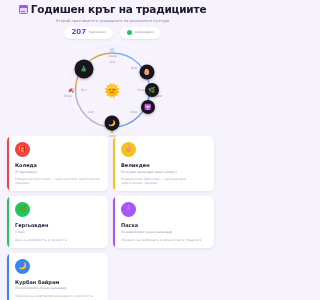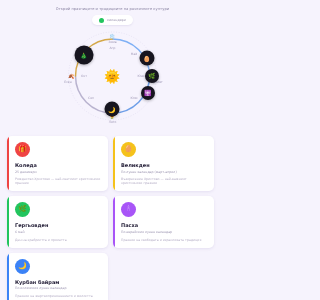--- a/index.html
+++ b/index.html
@@ -115,23 +115,31 @@
     margin-top:2.5px; font-size:3.2px; color:#9b94b0; line-height:1.2;
   }
   .card-desc {
     margin-top:3px; font-size:3.2px; color:#b3acc4; line-height:1.25;
   }
 </style>
 </head>
 <body>
 
 <div class="header">
+  <div class="title-row">
+    <span class="cal-icon"></span>
+    <span class="page-title">Годишен кръг на традициите</span>
+  </div>
   <div class="subtitle">Открий празниците и традициите на различните култури</div>
 
   <div class="stats">
+    <div class="chip">
+      <span class="chip-num">207</span>
+      <span class="chip-label">празници</span>
+    </div>
     <div class="chip">
       <span class="chip-dot"></span>
       <span class="chip-label">календари</span>
     </div>
   </div>
 </div>
 
 <div class="wheel-wrap">
   <svg class="wheel-svg" width="225" height="98" viewBox="0 0 225 98">
 

